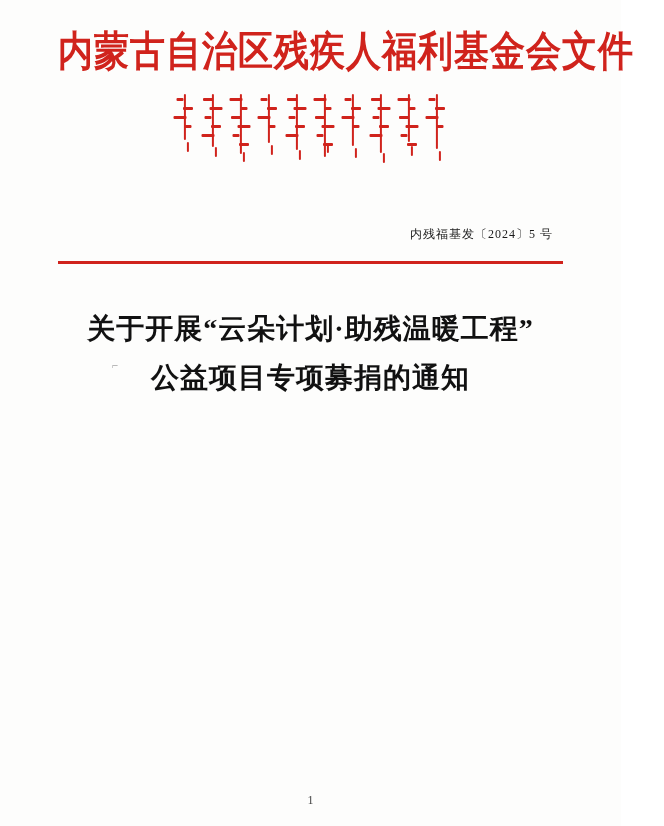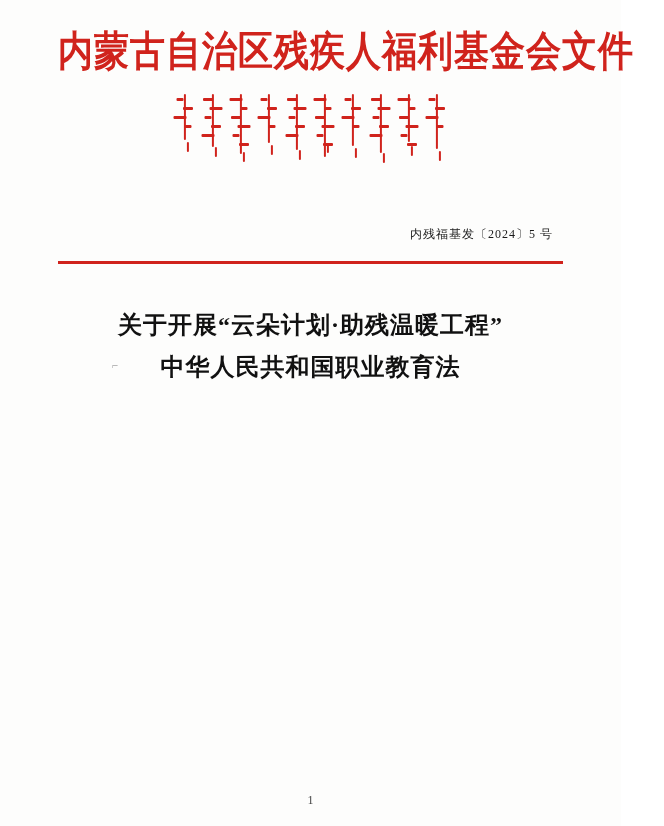--- a/index.html
+++ b/index.html
@@ -81,21 +81,21 @@
     height: 3px;
     background: #d0231c;
     width: 100%;
   }
 
   
   .headline {
     margin-top: 40px;
     text-align: center;
     font-weight: bold;
-    font-size: 24px;
+    font-size: 28px;
     line-height: 1.75;
     letter-spacing: 1px;
     color: #111;
   }
   .headline .l2 {
     display: block;
   }
 
   
   .body-text {
@@ -239,21 +239,21 @@
   </div>
 
   <div class="docnum-row">
     <span class="docnum">内残福基发〔2024〕5 号</span>
   </div>
 
   <div class="red-rule"></div>
 
   <div class="headline">
     <span class="l1">关于开展“云朵计划·助残温暖工程”</span>
-    <span class="l2">中华人民共和国职业教育法</span>
+    <span class="l2">公益项目专项募捐的通知</span>
   </div>
 
   <div class="mark-a">⌐</div>
 
   <div class="body-text">
   </div>
 
   <div class="page-number">1</div>
 </div>
 

